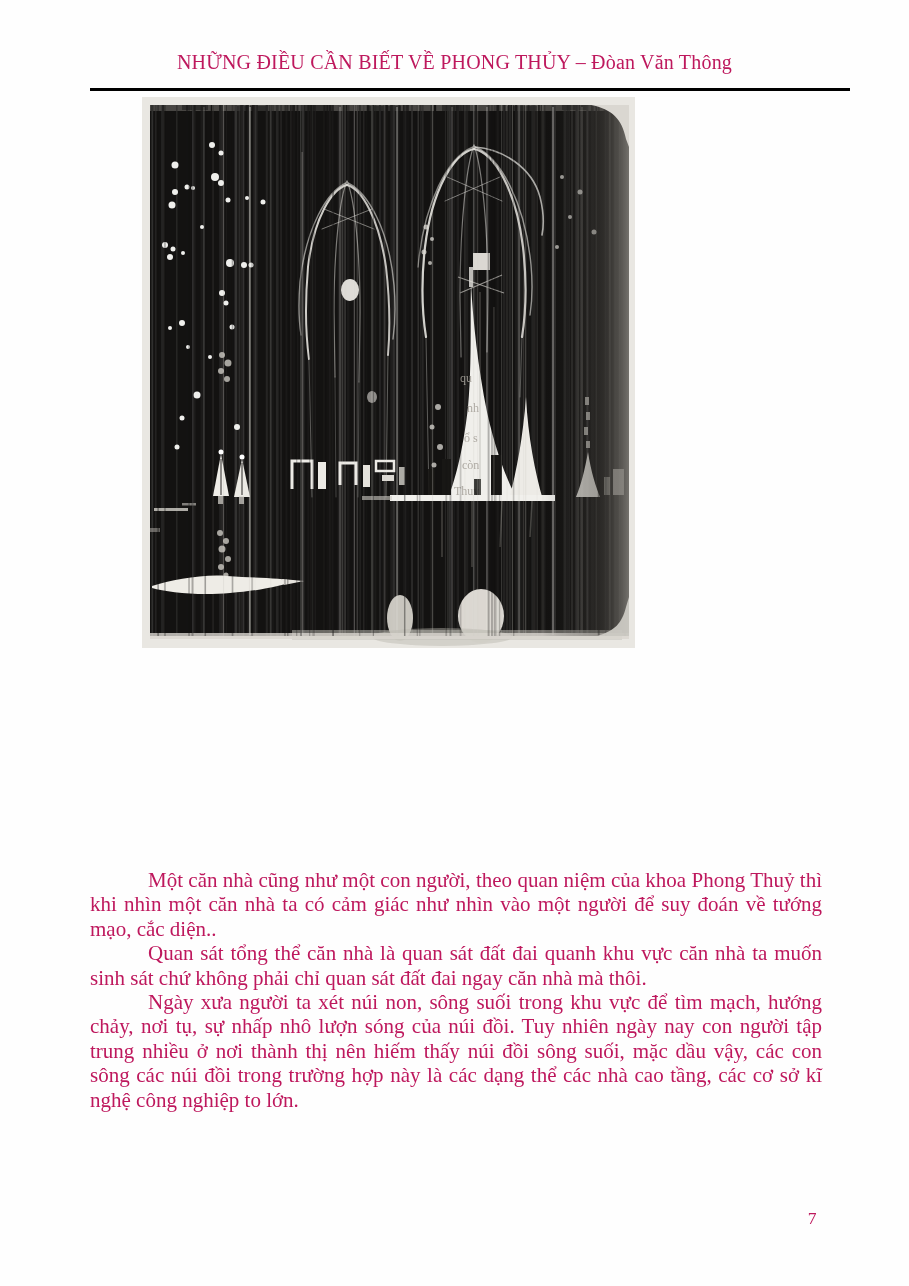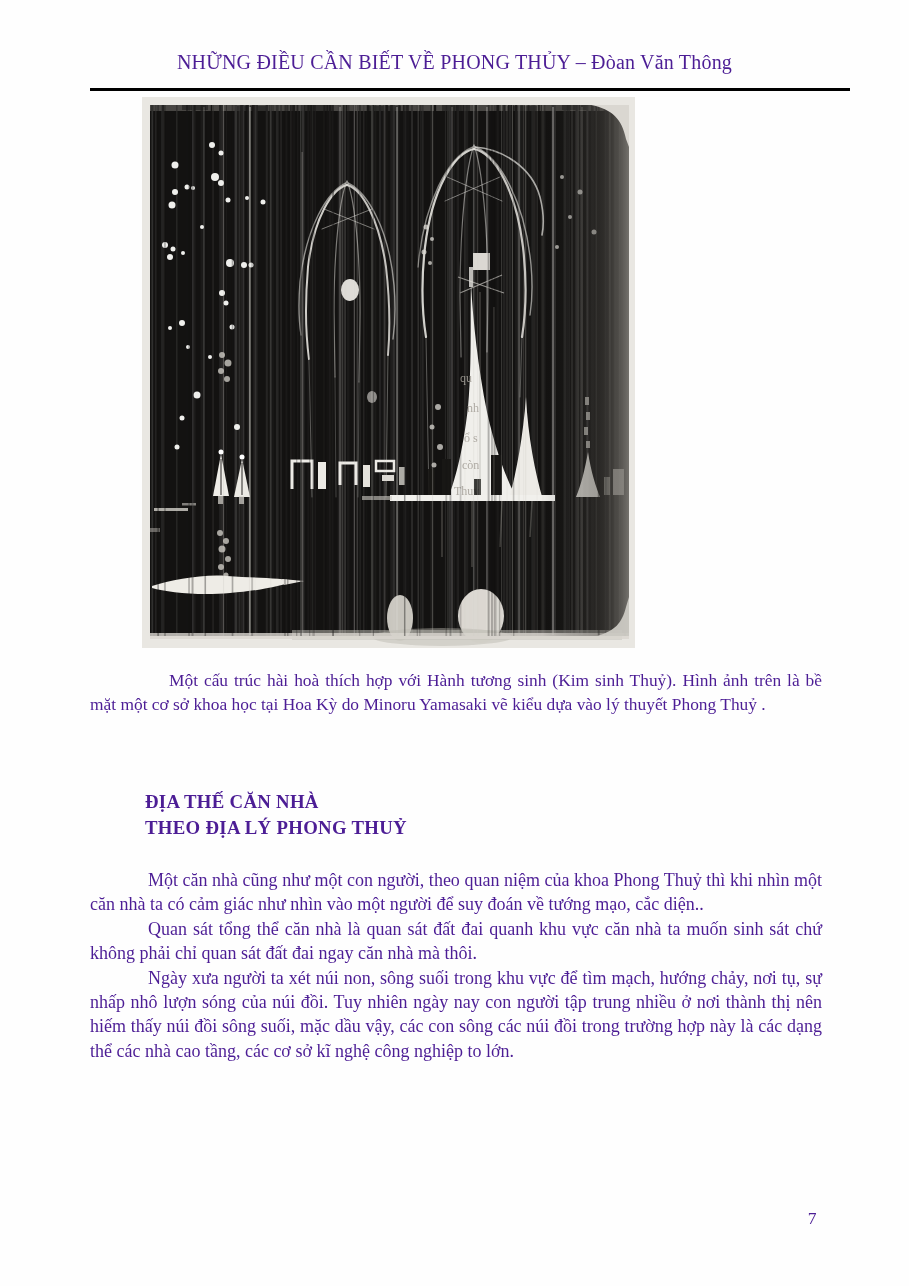--- a/index.html
+++ b/index.html
@@ -1,37 +1,37 @@
 <!DOCTYPE html>
 <html><head>
 <meta charset="utf-8">
 <style>
   html,body{margin:0;padding:0;background:#ffffff;}
   .page{
     position:relative;width:909px;height:1286px;background:#fefefe;
-    font-family:"Liberation Serif","DejaVu Serif",serif;color:#4c1d95;overflow:hidden;
+    font-family:"Liberation Serif","DejaVu Serif",serif;color:#be185d;overflow:hidden;
   }
   .running-header{
     position:absolute;top:51px;left:0;width:909px;text-align:center;
     font-size:20px;letter-spacing:0.2px;white-space:nowrap;
   }
   .header-rule{position:absolute;left:90px;top:88px;width:760px;height:3px;background:#000;}
   .figure{position:absolute;left:142px;top:97px;width:493px;height:392px;margin:0;}
   .figure svg{display:block;}
   .figure-caption{
     position:absolute;left:90px;top:668px;width:732px;margin:0;
     font-size:17.4px;line-height:24.4px;text-align:justify;text-indent:79px;
   }
   .section-heading{
     position:absolute;left:145px;top:789px;font-weight:bold;font-size:18.8px;
     line-height:25.5px;letter-spacing:0.3px;
   }
   .body-text{
     position:absolute;left:90px;top:868px;width:732px;
-    font-size:18px;line-height:24.4px;text-align:justify;
+    font-size:21px;line-height:24.4px;text-align:justify;
   }
   .body-text p{margin:0;text-indent:58px;}
   .page-number{
     position:absolute;left:790px;top:1208px;width:44px;text-align:center;font-size:17.5px;
   }
 </style>
 </head>
 <body>
 
 <div class="page">
@@ -468,26 +468,21 @@
           <line x1="217.71857490843095" x2="217.71857490843095" y1="8" y2="539" stroke="#131211" stroke-width="1.2430046127378032" opacity="0.24463157106406597"></line>
           <line x1="242.85700064192386" x2="242.85700064192386" y1="8" y2="539" stroke="#cfccc6" stroke-width="0.7085070927201338" opacity="0.24290244909604194"></line>
         </g>
 
       <rect x="400" y="8" width="87" height="531" fill="url(#edgeG)"></rect>
       <path d="M487,8 L449,8 C470,12 480,22 484,42 L487,50 Z" fill="#dad7d1"></path>
       <path d="M487,539 L455,539 C473,534 480,526 484,510 L487,500 Z" fill="#d2cfc9" opacity="0.9"></path>
     </svg>
   </figure>
 
-  <p class="figure-caption">Một cấu trúc hài hoà thích hợp với Hành tương sinh (Kim sinh Thuỷ). Hình ảnh trên là bề mặt một cơ sở khoa học tại Hoa Kỳ do Minoru Yamasaki vẽ kiểu dựa vào lý thuyết Phong Thuỷ .</p>
-
-  <div class="section-heading">
-    <div>ĐỊA THẾ CĂN NHÀ</div>
-    <div>THEO ĐỊA LÝ PHONG THUỶ</div>
-  </div>
+
 
   <div class="body-text">
     <p>Một căn nhà cũng như một con người, theo quan niệm của khoa Phong Thuỷ thì khi nhìn một căn nhà ta có cảm giác như nhìn vào một người để suy đoán về tướng mạo, cắc diện..</p>
     <p>Quan sát tổng thể căn nhà là quan sát đất đai quanh khu vực căn nhà ta muốn sinh sát chứ không phải chỉ quan sát đất đai ngay căn nhà mà thôi.</p>
     <p>Ngày xưa người ta xét núi non, sông suối trong khu vực để tìm mạch, hướng chảy, nơi tụ, sự nhấp nhô lượn sóng của núi đồi. Tuy nhiên ngày nay con người tập trung nhiều ở nơi thành thị nên hiếm thấy núi đồi sông suối, mặc dầu vậy, các con sông các núi đồi trong trường hợp này là các dạng thể các nhà cao tầng, các cơ sở kĩ nghệ công nghiệp to lớn.</p>
   </div>
 
   <div class="page-number">7</div>
 </div>
 

